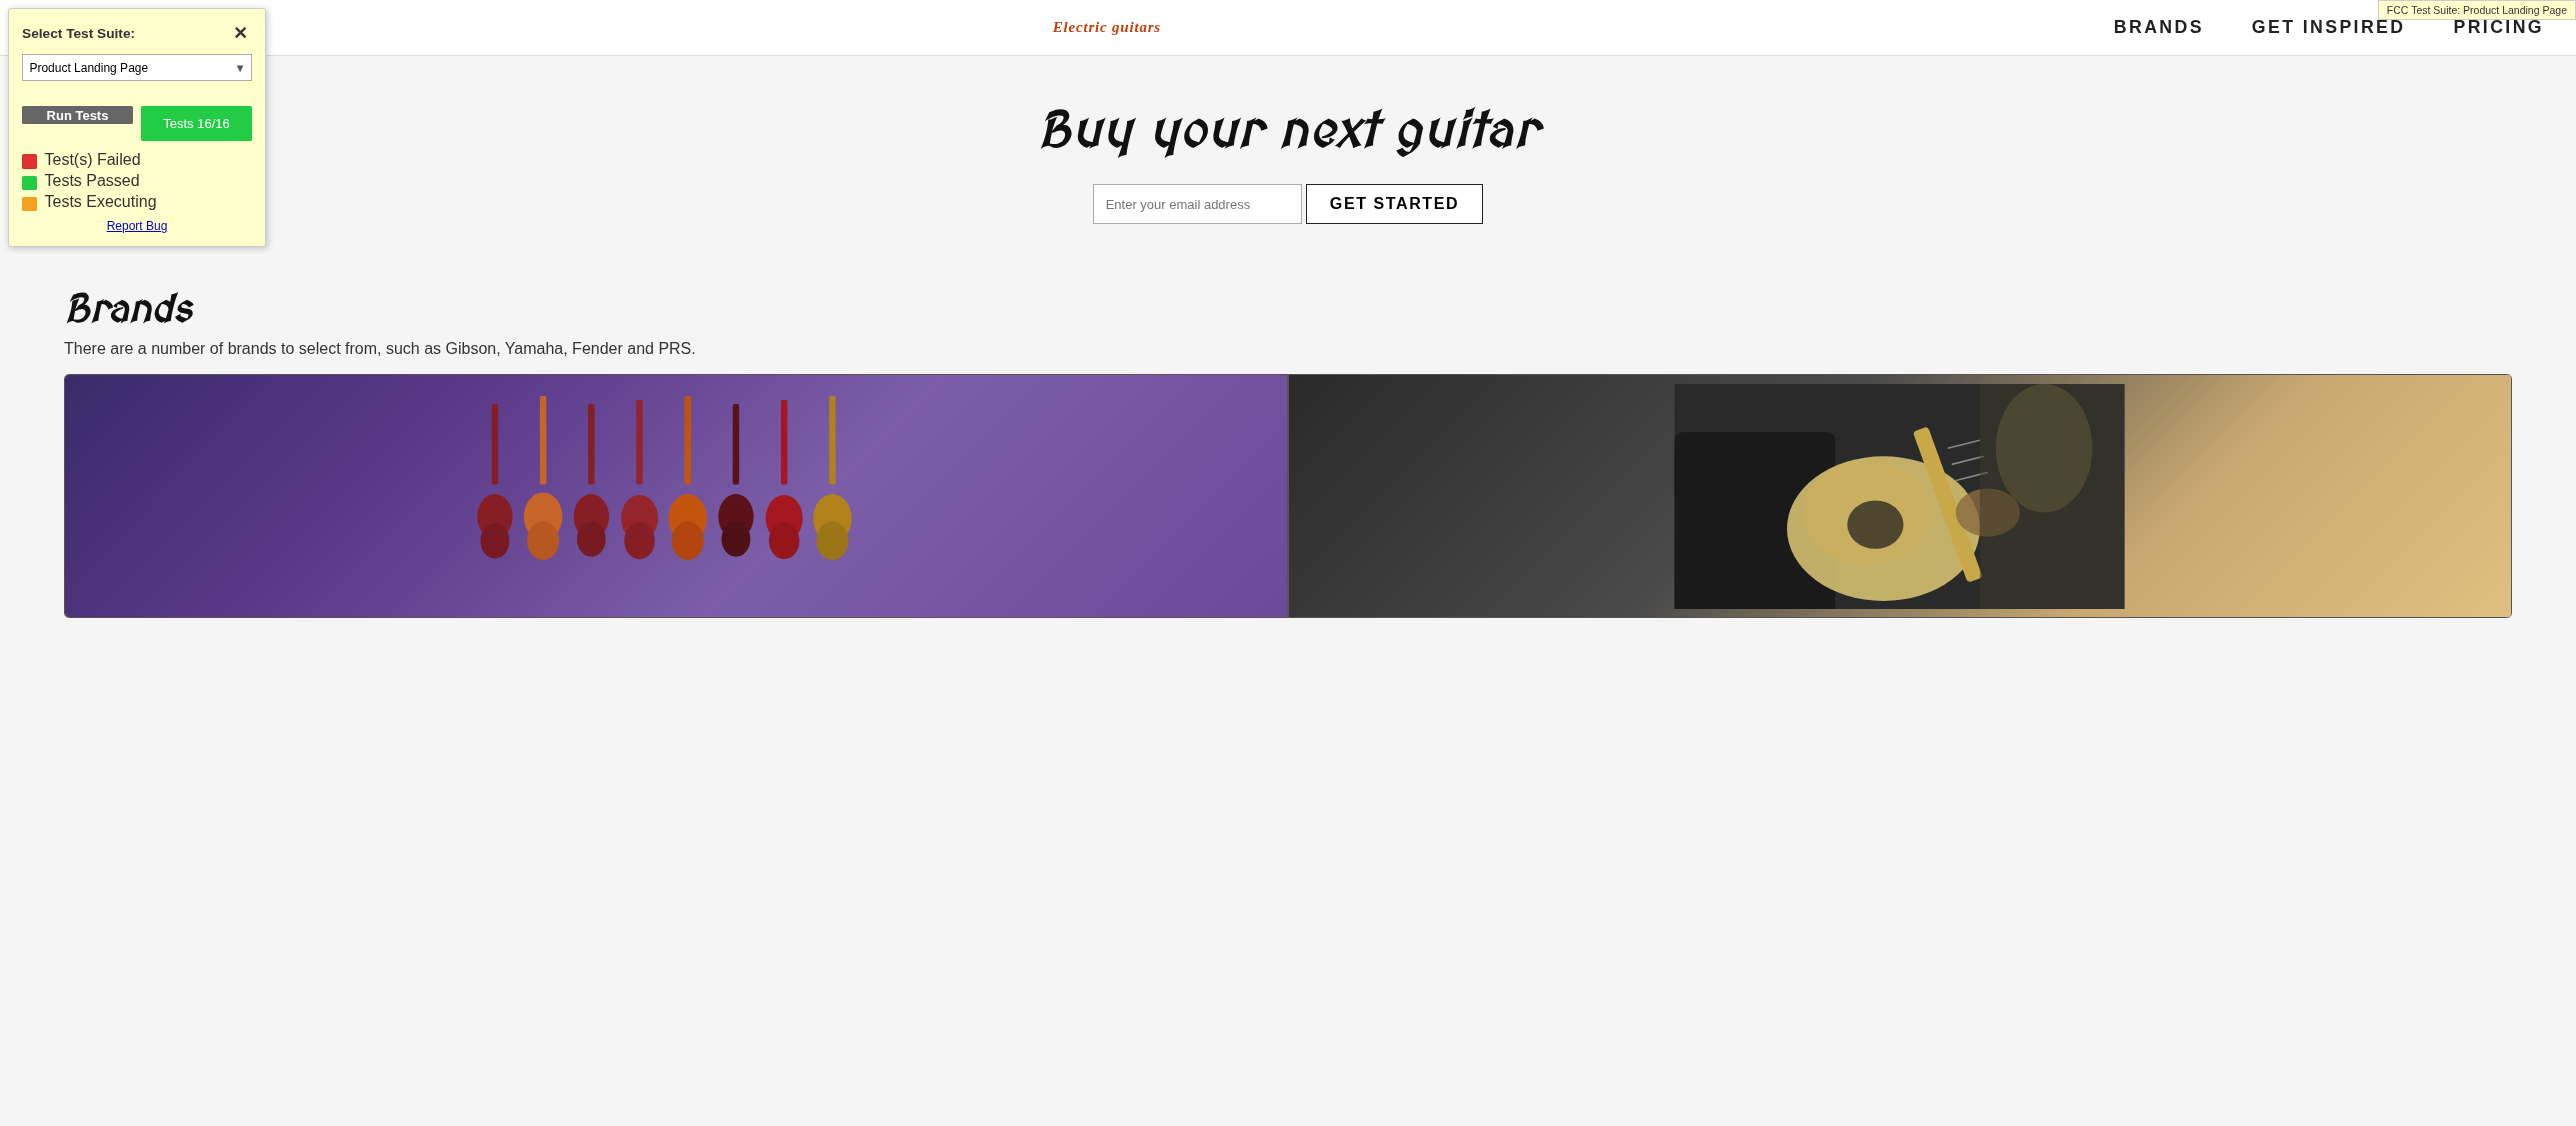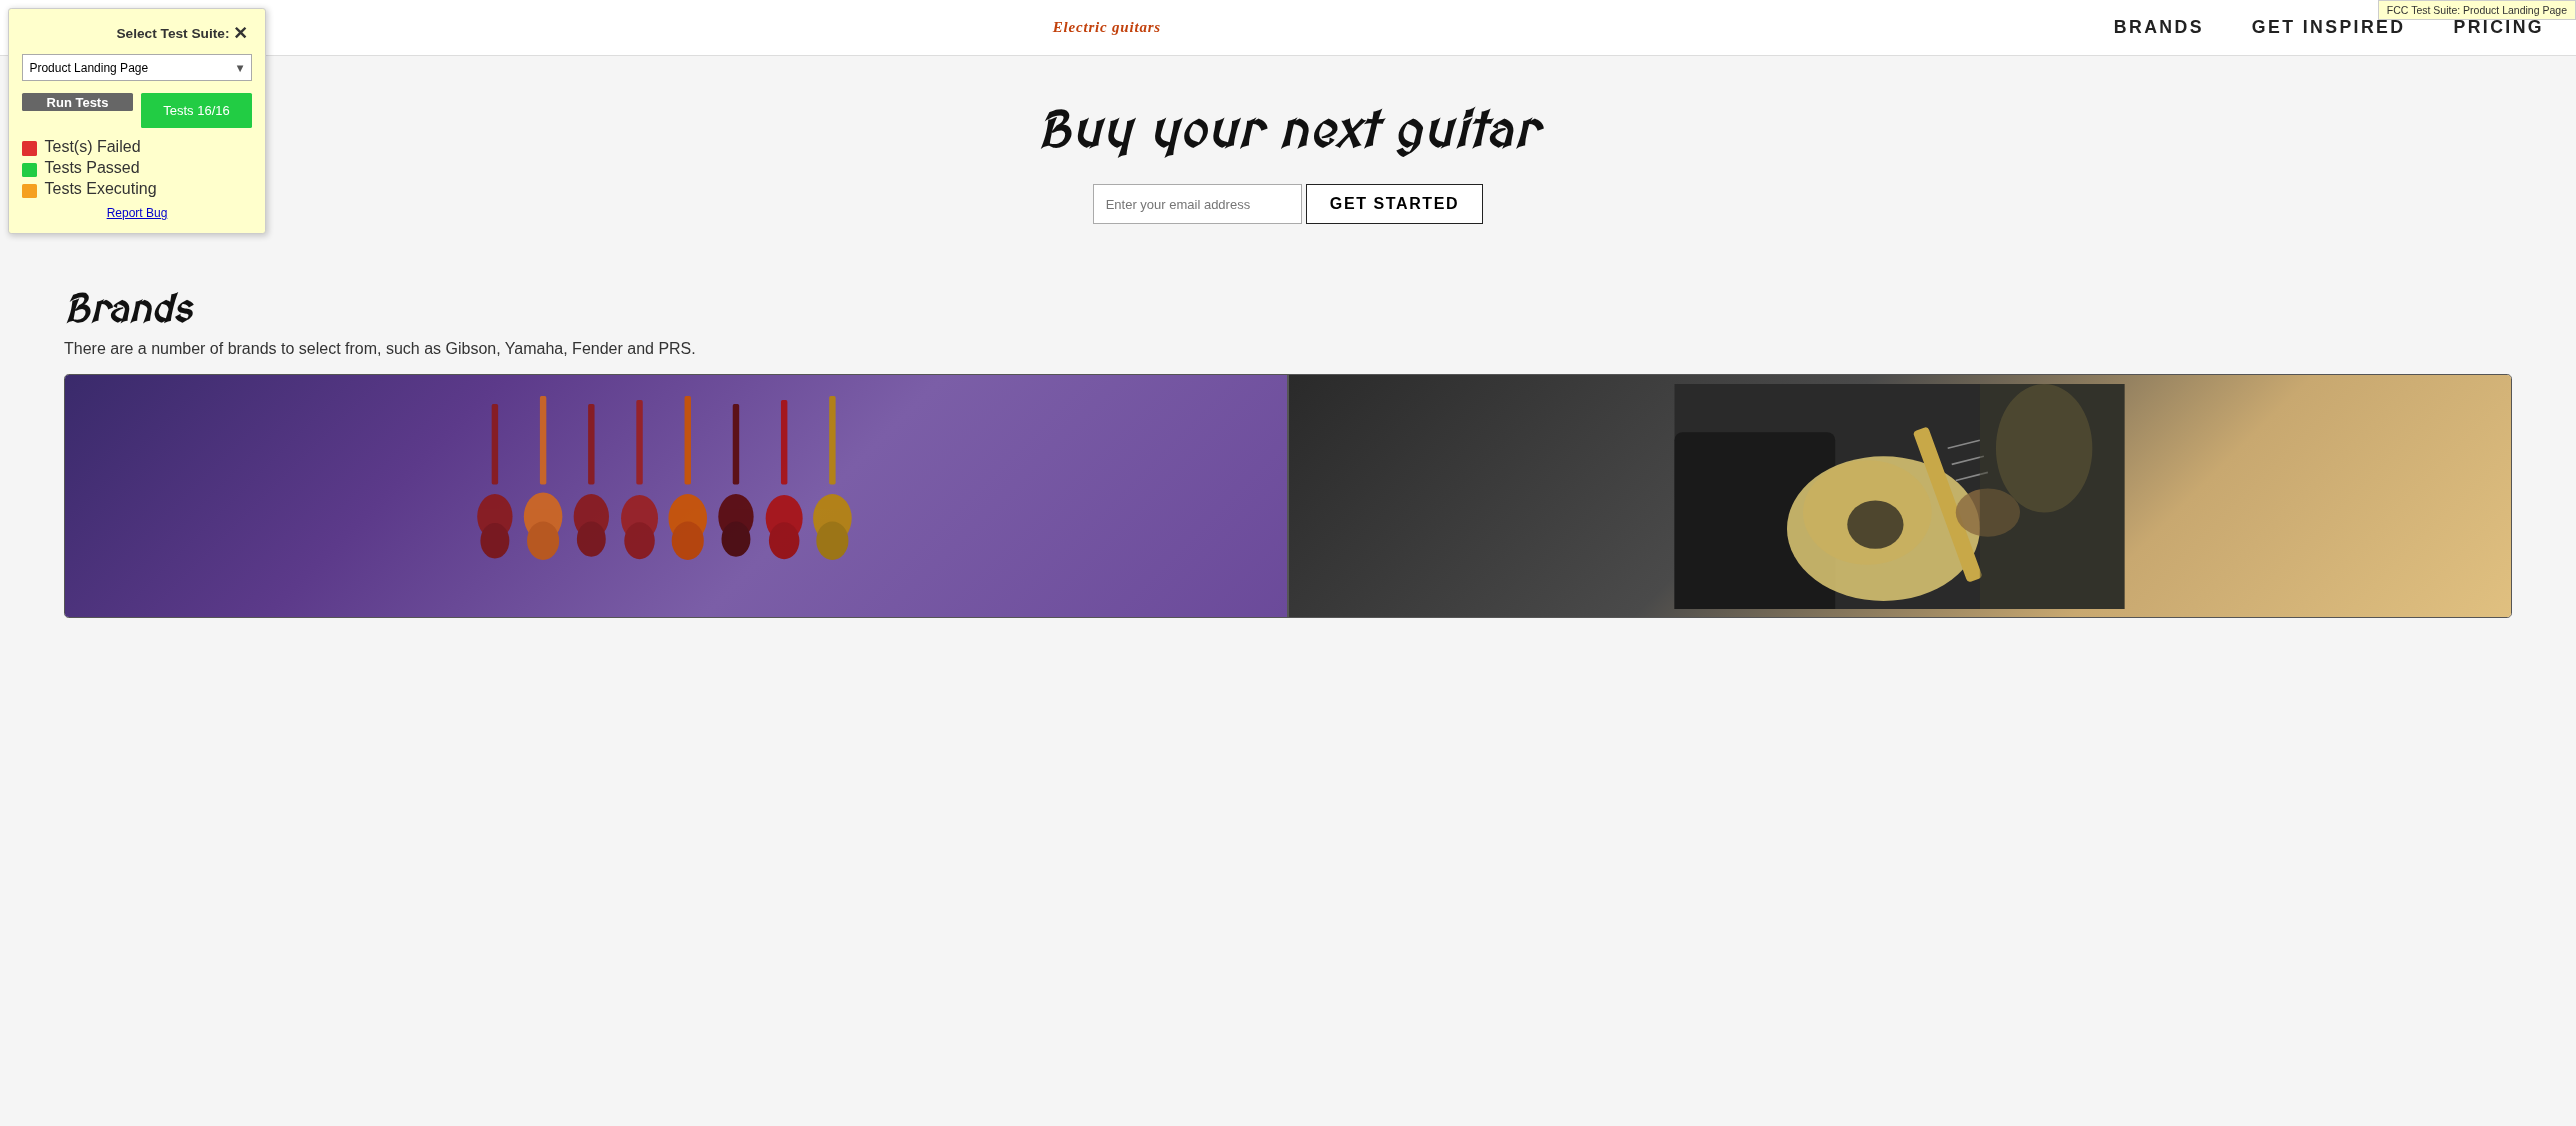--- a/index.html
+++ b/index.html
@@ -155,21 +155,21 @@
       background: #ffffcc;
       border: 0.8px solid #ccc;
       border-radius: 3.2px;
       padding: 13px;
       z-index: 1000;
       box-shadow: 1.6px 1.6px 6.4px rgba(0,0,0,0.2);
     }
     .overlay-header {
       display: flex;
       align-items: center;
-      justify-content: flex-end;
+      justify-content: space-between;
       margin-bottom: 9.7px;
     }
     .overlay-title {
       font-size: 13.7px;
       font-weight: bold;
       color: #333;
     }
     .close-btn {
       width: 22.5px;
       height: 22.5px;
@@ -178,21 +178,21 @@
       font-size: 17.7px;
       cursor: pointer;
       color: #333;
       display: flex;
       align-items: center;
       justify-content: center;
       font-weight: bold;
     }
     .select-container {
       position: relative;
-      margin-bottom: 12px;
+      margin-bottom: 25px;
     }
     .test-suite-select {
       width: 100%;
       height: 27px;
       border: 0.8px solid #aaa;
       background: #fff;
       font-size: 12px;
       padding: 0 6.4px;
       appearance: none;
       cursor: pointer;

